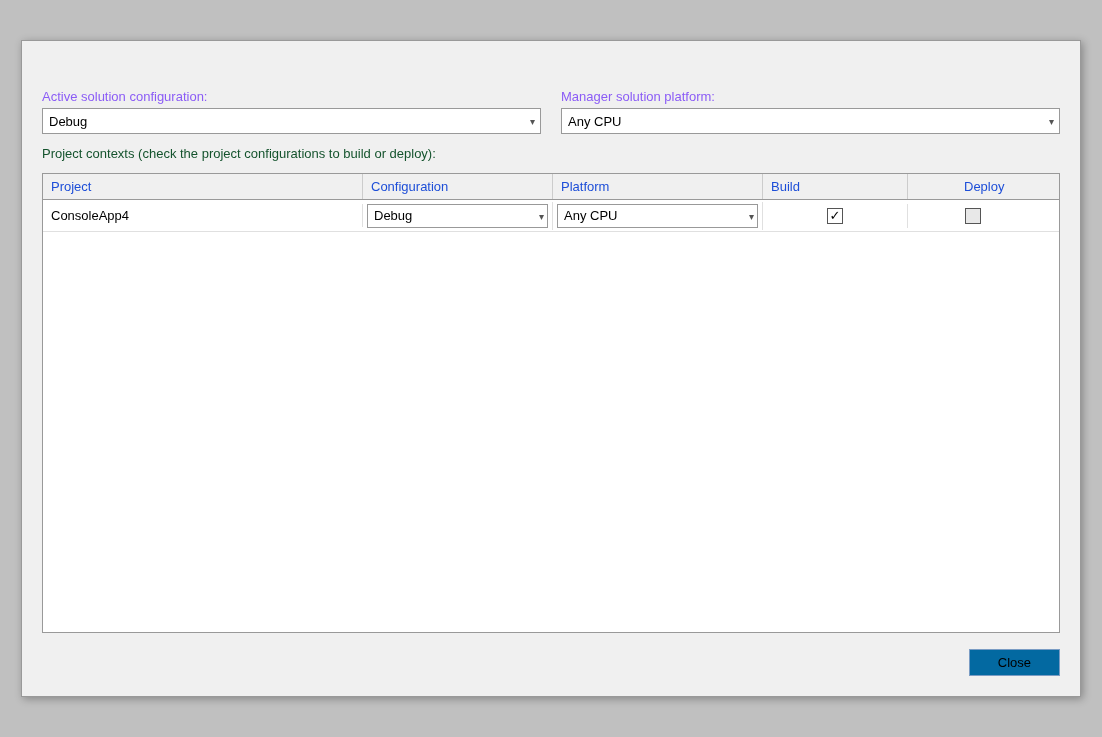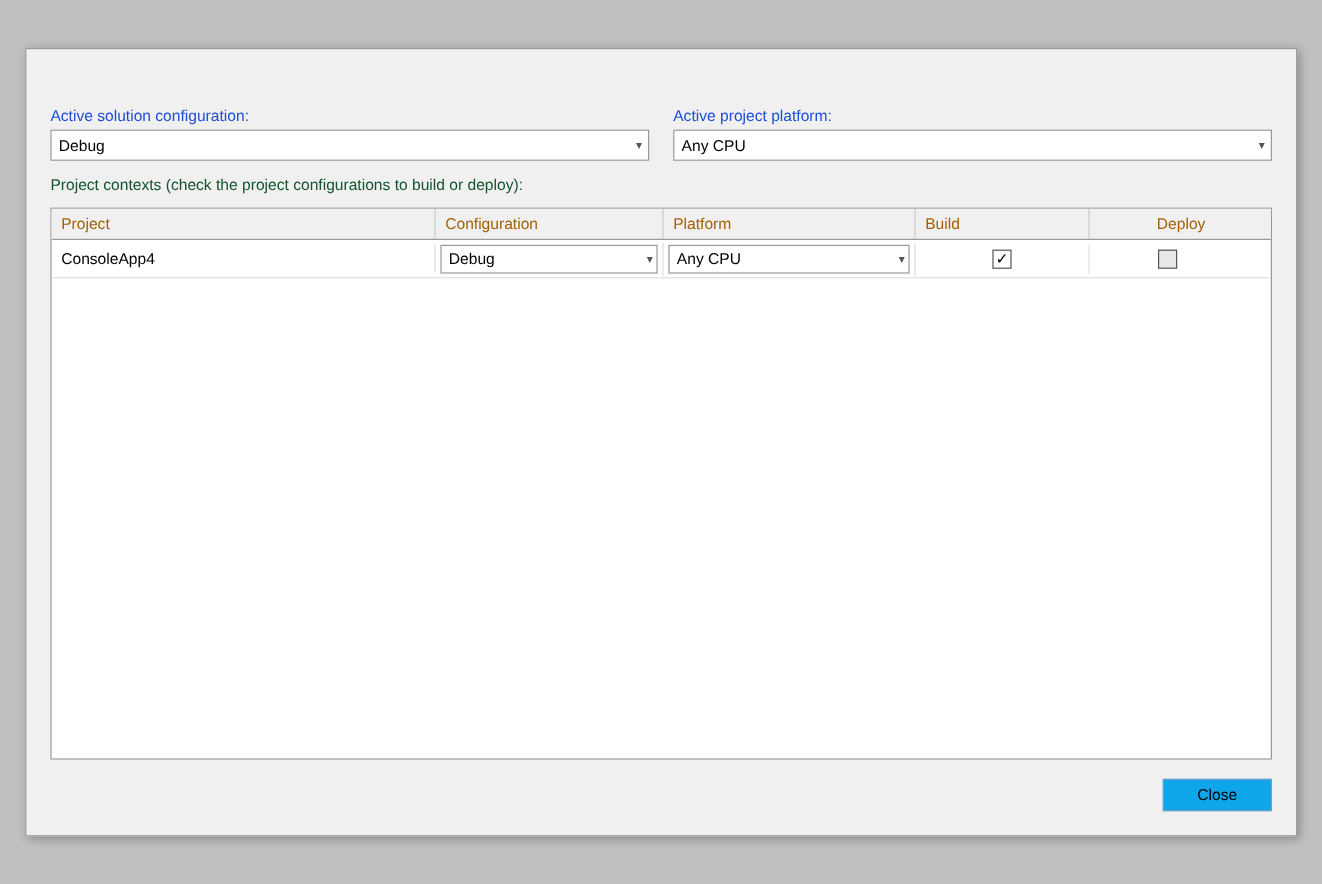--- a/index.html
+++ b/index.html
@@ -84,21 +84,21 @@
     .field-group-left {
       flex: 1;
     }
 
     .field-group-right {
       flex: 1;
     }
 
     .field-label {
       font-size: 13px;
-      color: #1d4ed8;
+      color: #8b5cf6;
       margin-top: 32px;
     }
 
     .select-wrapper {
       position: relative;
       display: inline-block;
       width: 100%;
     }
 
     .select-control {
@@ -139,21 +139,21 @@
     .table-header {
       display: grid;
       grid-template-columns: 320px 190px 210px 145px 130px;
       background: #f0f0f0;
       border-bottom: 1px solid #999;
     }
 
     .col-header {
       padding: 5px 8px;
       font-size: 13px;
-      color: #a16207;
+      color: #1d4ed8;
       border-right: 1px solid #ccc;
     }
 
     .col-header:last-child {
       border-right: none;
       margin-left: 48px;
     }
 
     .table-row {
       display: grid;
@@ -234,21 +234,21 @@
     }
 
     .bottom-row {
       display: flex;
       justify-content: flex-end;
       padding: 4px 0 4px 0;
     }
 
     .close-btn {
       padding: 5px 28px;
-      background: #0ea5e9;
+      background: #0369a1;
       border: 1px solid #7a9cc4;
       font-size: 13px;
       font-family: "Segoe UI", sans-serif;
       cursor: pointer;
       color: #000;
     }
   </style>
 </head>
 <body>
 
@@ -264,21 +264,21 @@
         <div class="select-wrapper">
           <select class="select-control">
             <option value="Debug">Debug</option>
             <option value="Release">Release</option>
           </select>
           <span class="select-arrow">▾</span>
         </div>
       </div>
 
       <div class="field-group field-group-right">
-        <span class="field-label">Active project platform:</span>
+        <span class="field-label">Manager solution platform:</span>
         <div class="select-wrapper">
           <select class="select-control">
             <option value="Any CPU">Any CPU</option>
             <option value="x86">x86</option>
             <option value="x64">x64</option>
           </select>
           <span class="select-arrow">▾</span>
         </div>
       </div>
     </div>

